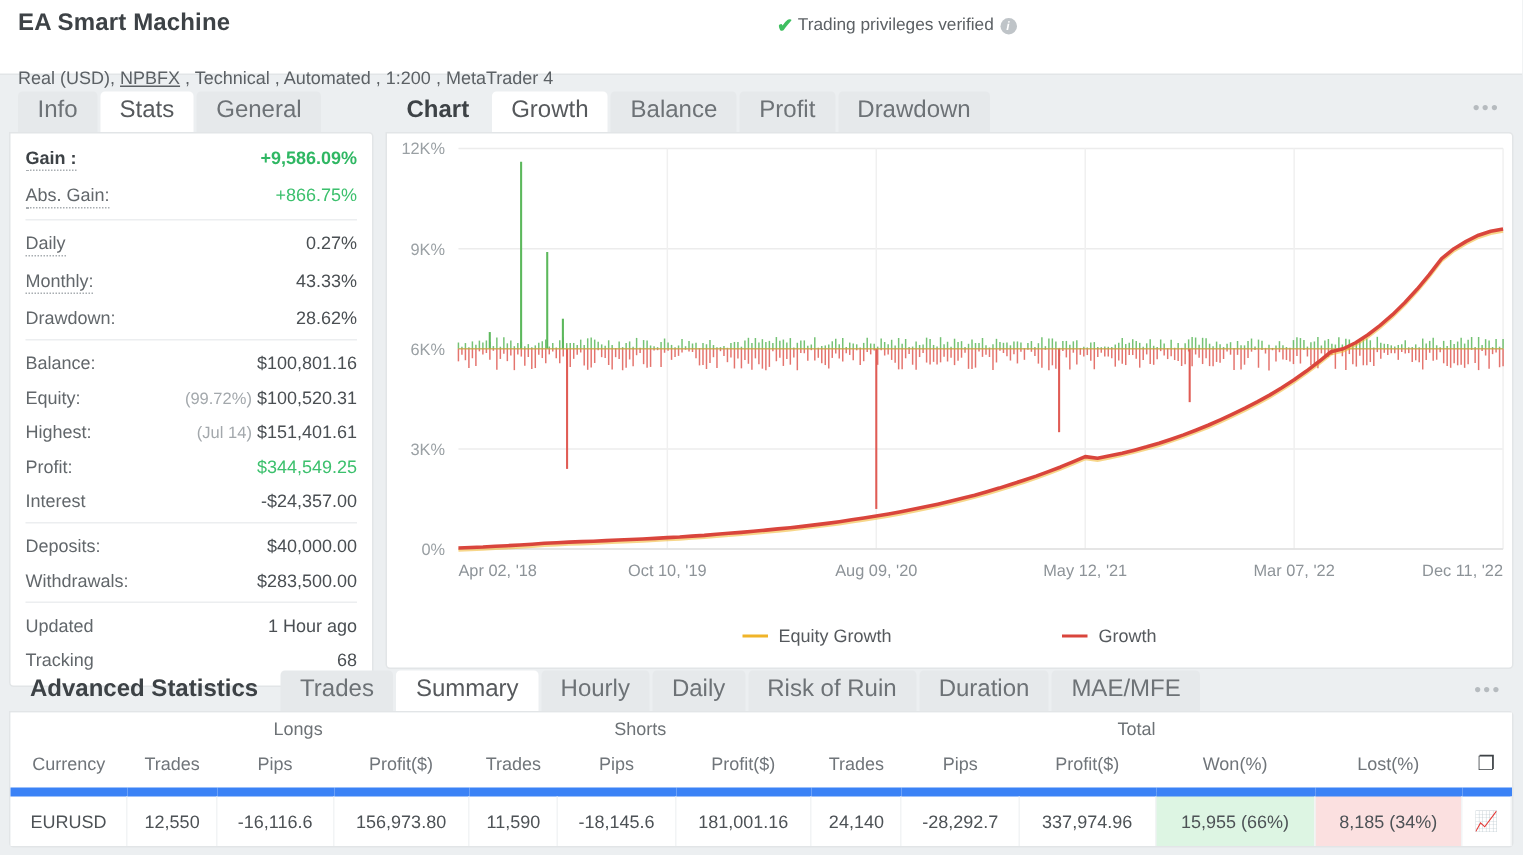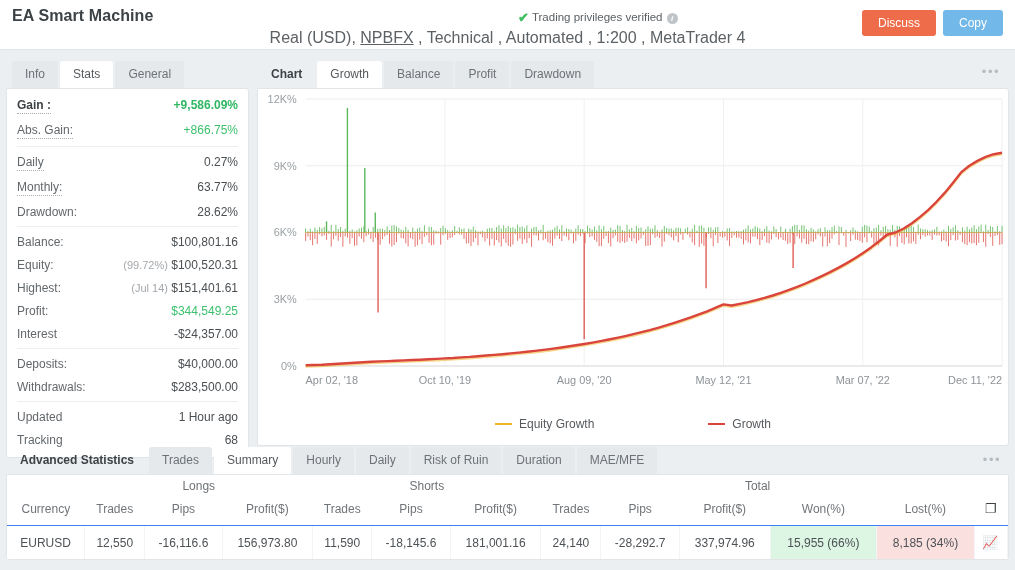--- a/index.html
+++ b/index.html
@@ -20,24 +20,23 @@
     border-bottom: 1px solid #e2e5e7;
     padding: 7px 12px 0 12px;
   }
   .acct-title {
     font-size: 16px;
     font-weight: bold;
     color: #3d4246;
     letter-spacing: .1px;
   }
   .acct-sub {
-    margin-top: 4px;
-    font-size: 16px;
+    margin-top: 20px;
+    font-size: 12px;
     color: #5c6165;
-    text-align: center;
   }
   .acct-sub .broker {
     text-decoration: underline;
     color: #5c6165;
   }
   .verif {
     position: absolute;
     left: 518px;
     top: 9px;
     line-height: 16px;
@@ -98,21 +97,21 @@
   
   .tabstrip {
     display: flex;
     align-items: flex-end;
     height: 30px;
     padding-left: 6px;
     background: transparent;
     position: relative;
   }
   .tab {
-    font-size: 12px;
+    font-size: 16px;
     color: #6d7276;
     padding: 6px 13px 7px 13px;
     background: #e6e9eb;
     border-radius: 3px 3px 0 0;
     margin-right: 2px;
     cursor: pointer;
     white-space: nowrap;
     line-height: 14px;
   }
   .tab.active {
@@ -200,21 +199,21 @@
   table.summary th, table.summary td {
     text-align: center;
     font-weight: normal;
     color: #62676b;
     padding: 7px 4px;
     white-space: nowrap;
   }
   table.summary thead tr.grp th { padding: 4px 4px 1px 4px; color: #6d7276; }
   table.summary thead tr.cols th {
     padding-bottom: 9px;
-    border-bottom: 1px solid #3b82f6;
+    border-bottom: 6px solid #3b82f6;
     color: #70757a;
   }
   table.summary tbody td {
     color: #4d5256;
     padding: 9px 4px;
     border-right: 1px solid #f2f4f5;
   }
   td.red { color: #e8736e; }
   td.green { color: #4cbd7e; }
   td.won { background: #ddf5e3; color: #46505a; }
@@ -230,24 +229,20 @@
   <div class="acct-sub">
     <span>Real (USD), </span><a class="broker" href="#">NPBFX</a><span> , Technical , Automated , 1:200 , MetaTrader 4</span>
   </div>
 
   <div class="verif">
     <div class="verif-row">
       <span class="check">✔</span><span>Trading privileges verified</span><span class="info-i">i</span>
     </div>
   </div>
 
-  <div class="hdr-btns">
-    <button class="btn btn-discuss">Discuss</button>
-    <button class="btn btn-copy">Copy</button>
-  </div>
 </div>
 
 <div class="main">
 
   <div class="left-col">
     <div class="tabstrip">
       <div class="tab">Info</div>
       <div class="tab active">Stats</div>
       <div class="tab">General</div>
     </div>
@@ -263,21 +258,21 @@
       </div>
 
       <div class="divider"></div>
 
       <div class="srow">
         <span class="lbl dotted">Daily</span>
         <span class="val">0.27%</span>
       </div>
       <div class="srow">
         <span class="lbl dotted">Monthly:</span>
-        <span class="val">63.77%</span>
+        <span class="val">43.33%</span>
       </div>
       <div class="srow">
         <span class="lbl">Drawdown:</span>
         <span class="val">28.62%</span>
       </div>
 
       <div class="divider"></div>
 
       <div class="srow">
         <span class="lbl">Balance:</span>

